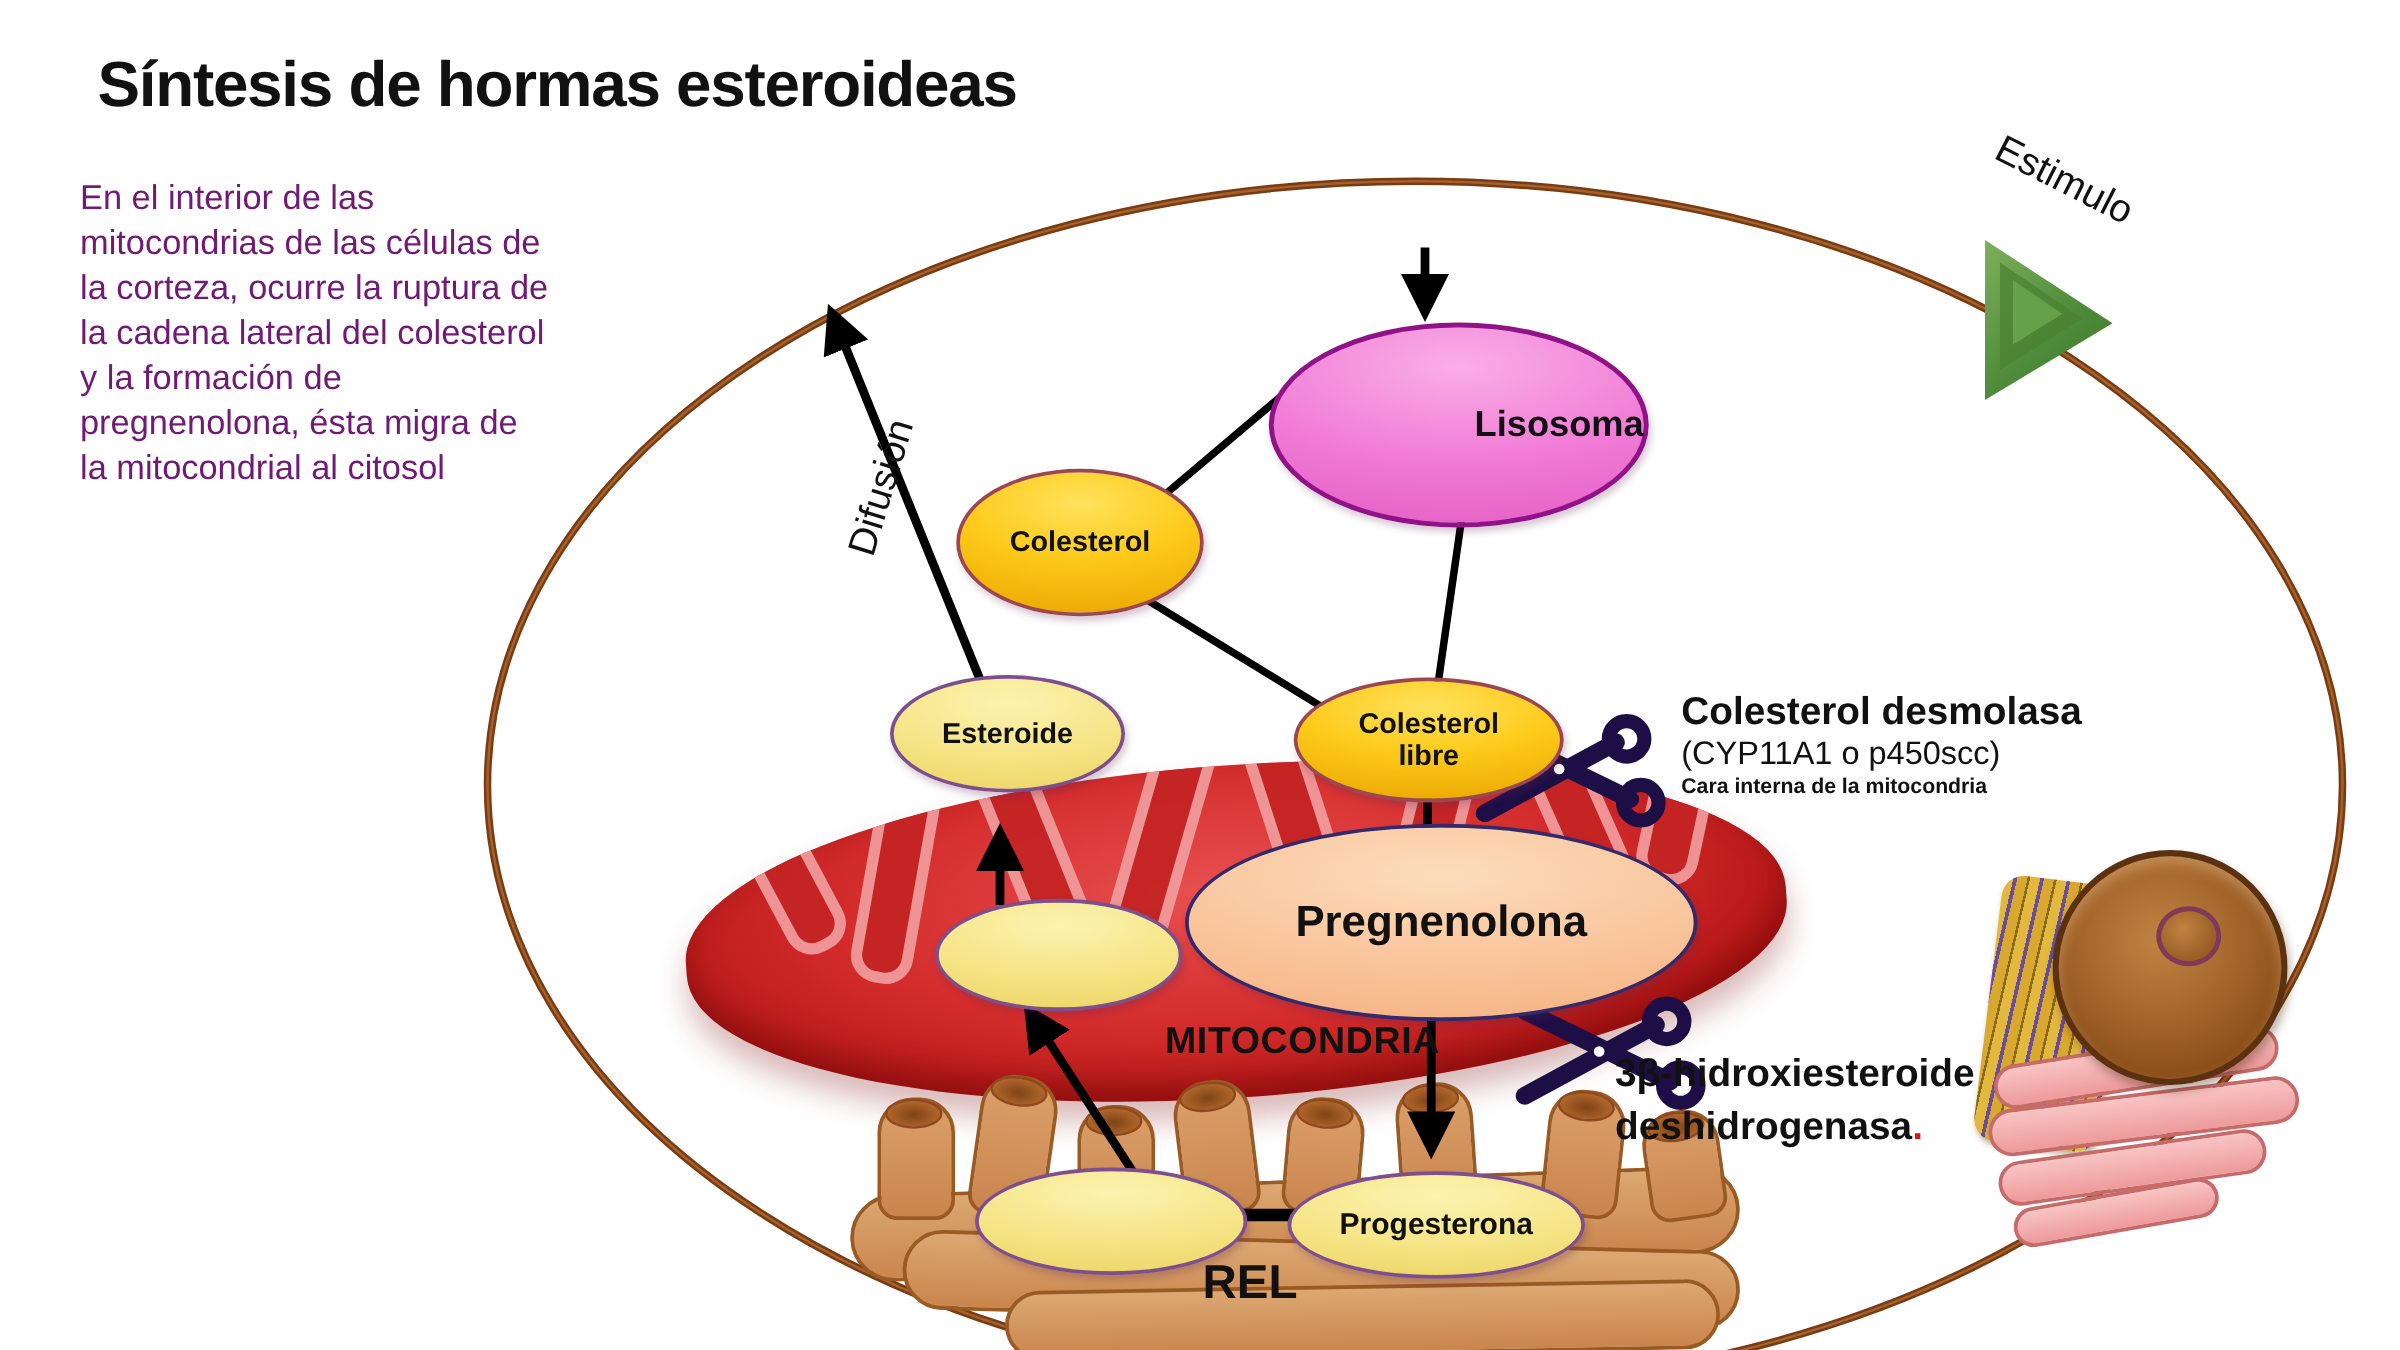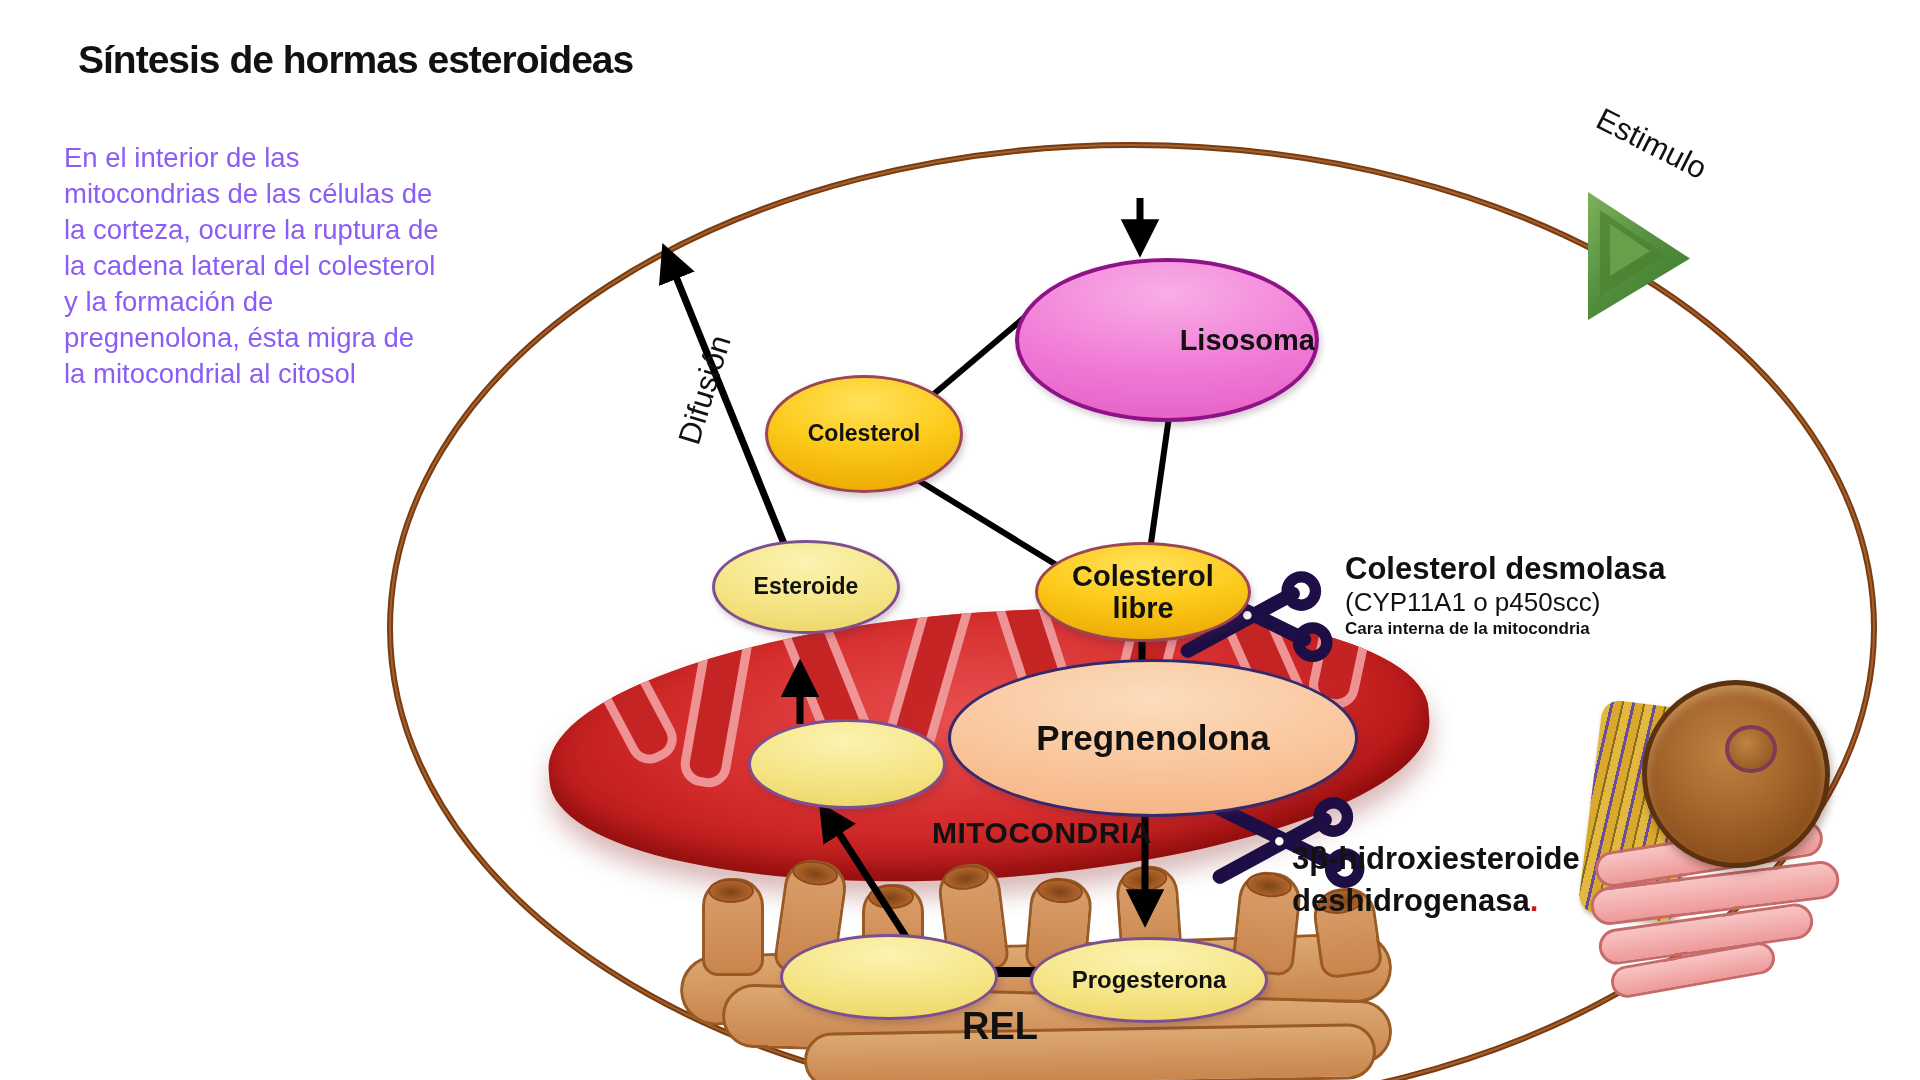--- a/index.html
+++ b/index.html
@@ -1,22 +1,22 @@
 <!DOCTYPE html>
 <html><head>
 <meta charset="utf-8">
 <style>
   html,body{margin:0;padding:0;background:#fff;}
   #stage{position:relative;width:1920px;height:1080px;overflow:hidden;background:#fff;
          font-family:"Liberation Sans","DejaVu Sans",sans-serif;color:#111;}
   .abs{position:absolute;}
 
   
-  .title{left:78px;top:38px;font-size:39px;font-weight:bold;letter-spacing:-1px;z-index:6;}
-  .intro{left:64px;top:140px;width:376px;font-size:27.5px;line-height:1.31;color:#8b5cf6;z-index:6;}
+  .title{left:78px;top:38px;font-size:51px;font-weight:bold;letter-spacing:-1px;z-index:6;}
+  .intro{left:64px;top:140px;width:376px;font-size:27.5px;line-height:1.31;color:#701a75;z-index:6;}
 
   .enzyme1{left:1345px;top:552px;z-index:6;}
   .enzyme1 .l1{font-size:31px;font-weight:bold;line-height:1.1;}
   .enzyme1 .l2{font-size:26px;line-height:1.25;}
   .enzyme1 .l3{font-size:17px;font-weight:bold;line-height:1.2;}
   .enzyme2{left:1292px;top:838px;z-index:6;font-size:31px;font-weight:bold;line-height:1.35;}
   .red{color:#d01818;}
 
   .mito-label{left:888px;top:816px;font-size:30px;font-weight:bold;letter-spacing:.5px;z-index:6;margin-left:44px;}
   .rel-label{left:962px;top:1005px;font-size:38px;font-weight:bold;z-index:6;}
@@ -33,21 +33,21 @@
   .pale{background:radial-gradient(ellipse 120% 95% at 50% 22%,#FBF3B0 0%,#F5E484 52%,#EAD25E 100%);
         border:3px solid #7E4F8E;}
   .pinknode{background:radial-gradient(ellipse 120% 95% at 50% 20%,#F9AEE6 0%,#F07AD6 52%,#E25AC0 100%);
         border:4px solid #8F1287;justify-content:flex-end;}
   .salmon{background:radial-gradient(ellipse 120% 95% at 50% 25%,#FCDCBC 0%,#F8BE92 62%,#F2AD7C 100%);
         border:3px solid #33296B;}
 
   .n-ldl{left:1078px;top:86px;width:122px;height:112px;font-size:31px;}
   .n-lisosoma{left:1015px;top:258px;width:296px;height:156px;font-size:29px;}
   .n-colesterol{left:765px;top:375px;width:192px;height:112px;font-size:23px;}
-  .n-colesterol-libre{left:1035px;top:542px;width:216px;height:100px;font-size:29px;padding:0 34px;box-sizing:border-box;}
+  .n-colesterol-libre{left:1035px;top:542px;width:216px;height:100px;font-size:23px;padding:0 34px;box-sizing:border-box;}
   .n-esteroide{left:712px;top:540px;width:182px;height:88px;font-size:23px;}
   .n-midpool{left:748px;top:719px;width:192px;height:84px;}
   .n-bottompool{left:780px;top:934px;width:212px;height:80px;}
   .n-progesterona{left:1030px;top:937px;width:232px;height:80px;font-size:24px;}
   .n-pregnenolona{left:948px;top:659px;width:404px;height:152px;font-size:35px;}
 
   
   .mito{left:548px;top:612px;width:882px;height:266px;border-radius:50%/48%;
         transform:rotate(-4deg);overflow:hidden;z-index:2;
         background:radial-gradient(ellipse at 48% 38%,#E85050 0%,#D42C2C 45%,#B21414 78%,#940E0E 100%);

